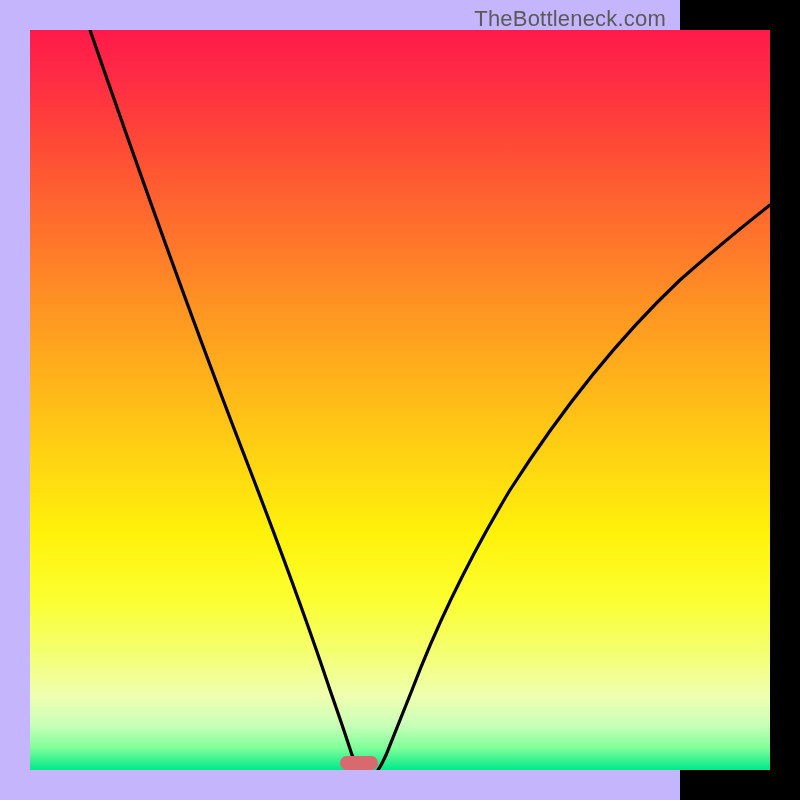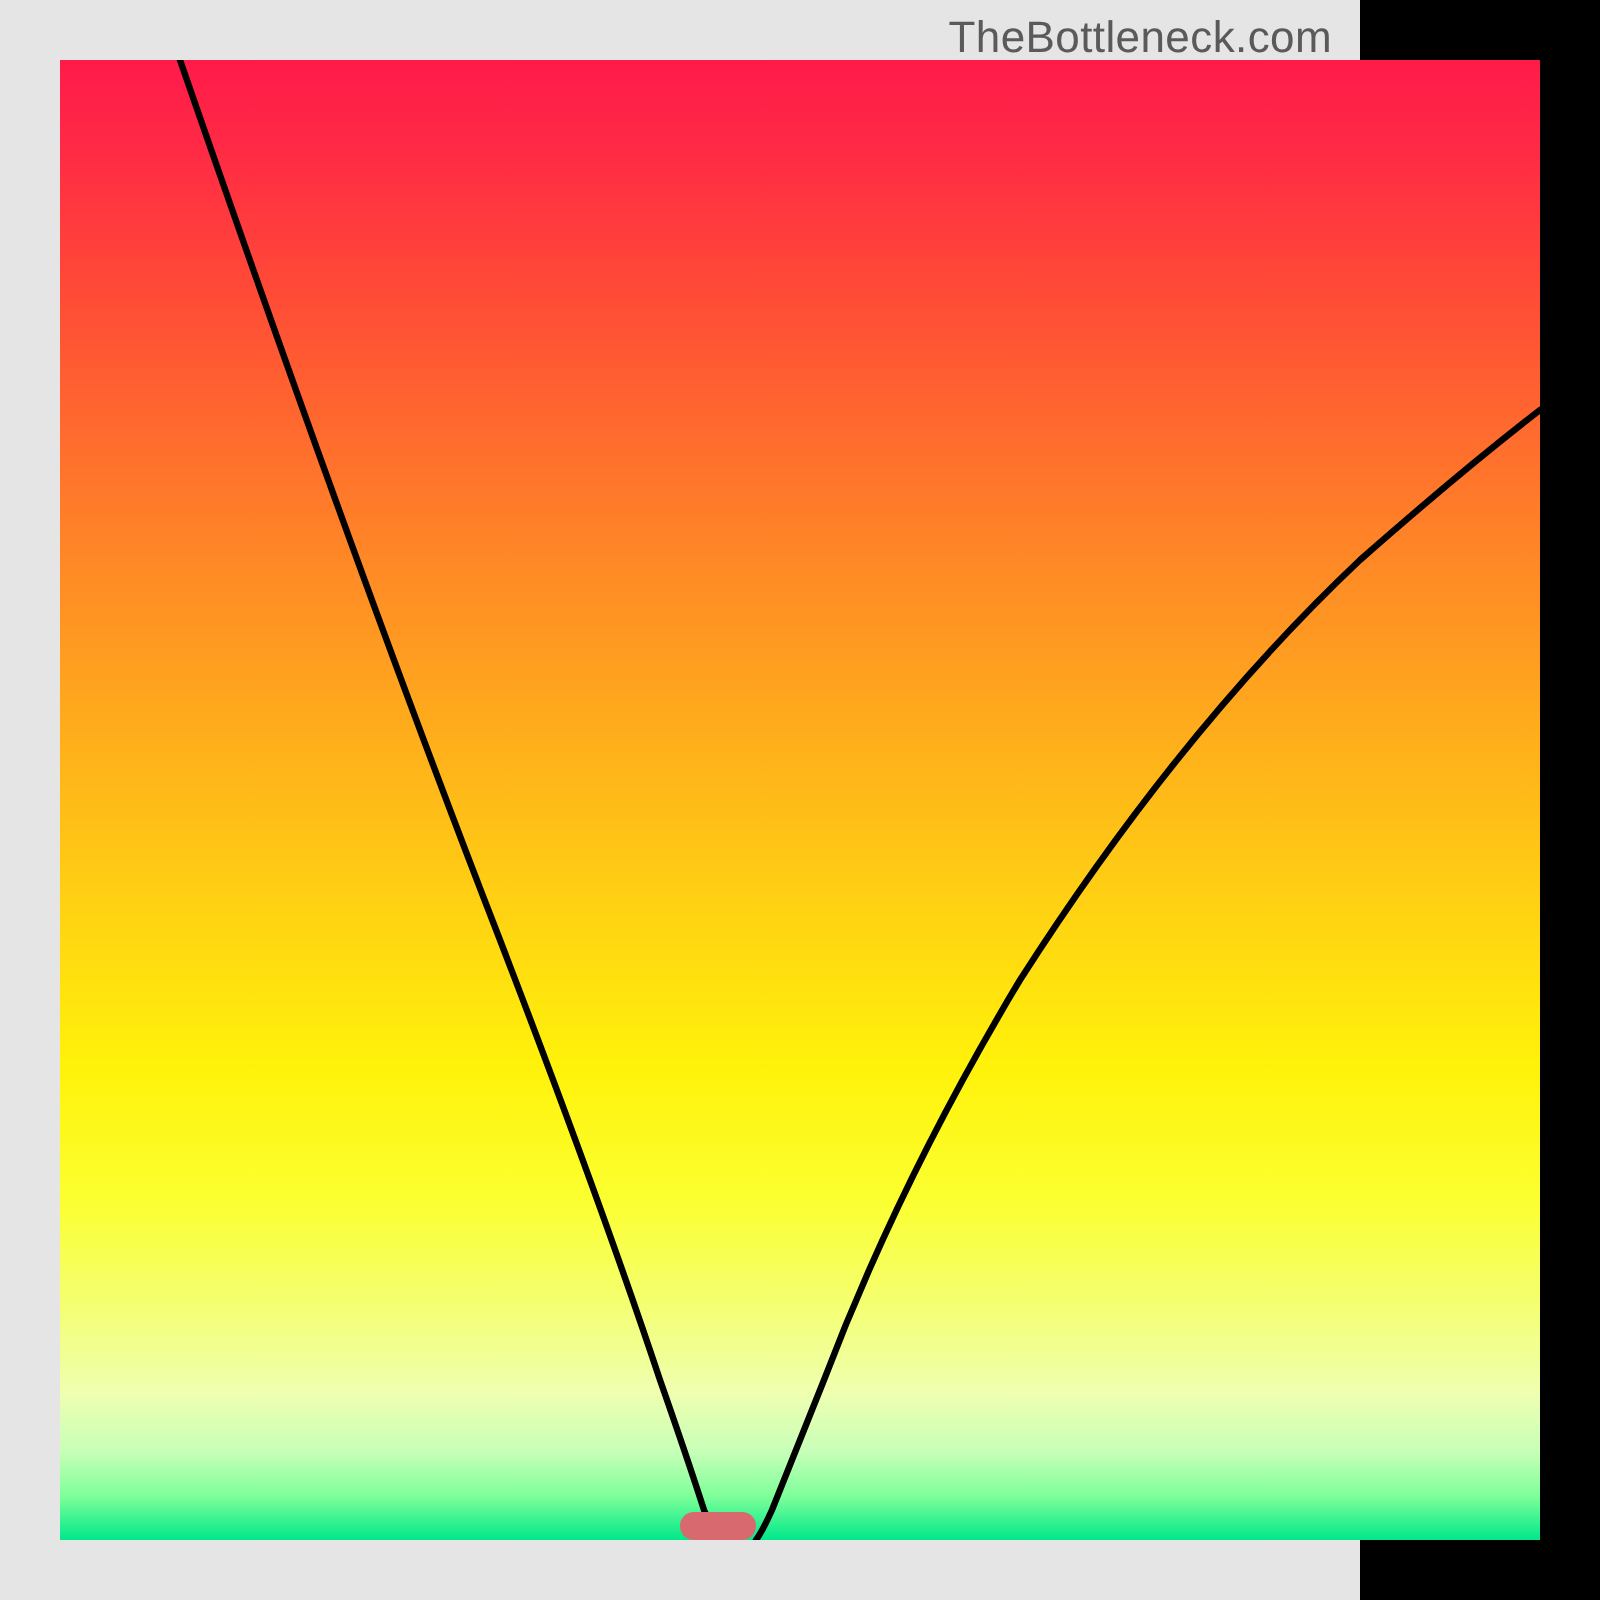--- a/index.html
+++ b/index.html
@@ -7,21 +7,21 @@
     padding: 0;
     width: 800px;
     height: 800px;
     background: #000;
     position: relative;
     font-family: Arial, Helvetica, sans-serif;
   }
   .outer {
     width: 680px;
     height: 800px;
-    background: #e5e5e5;
+    background: #c4b5fd;
     position: relative;
   }
   .plot-area {
     position: absolute;
     left: 30px;
     top: 30px;
     width: 740px;
     height: 740px;
     overflow: hidden;
   }

